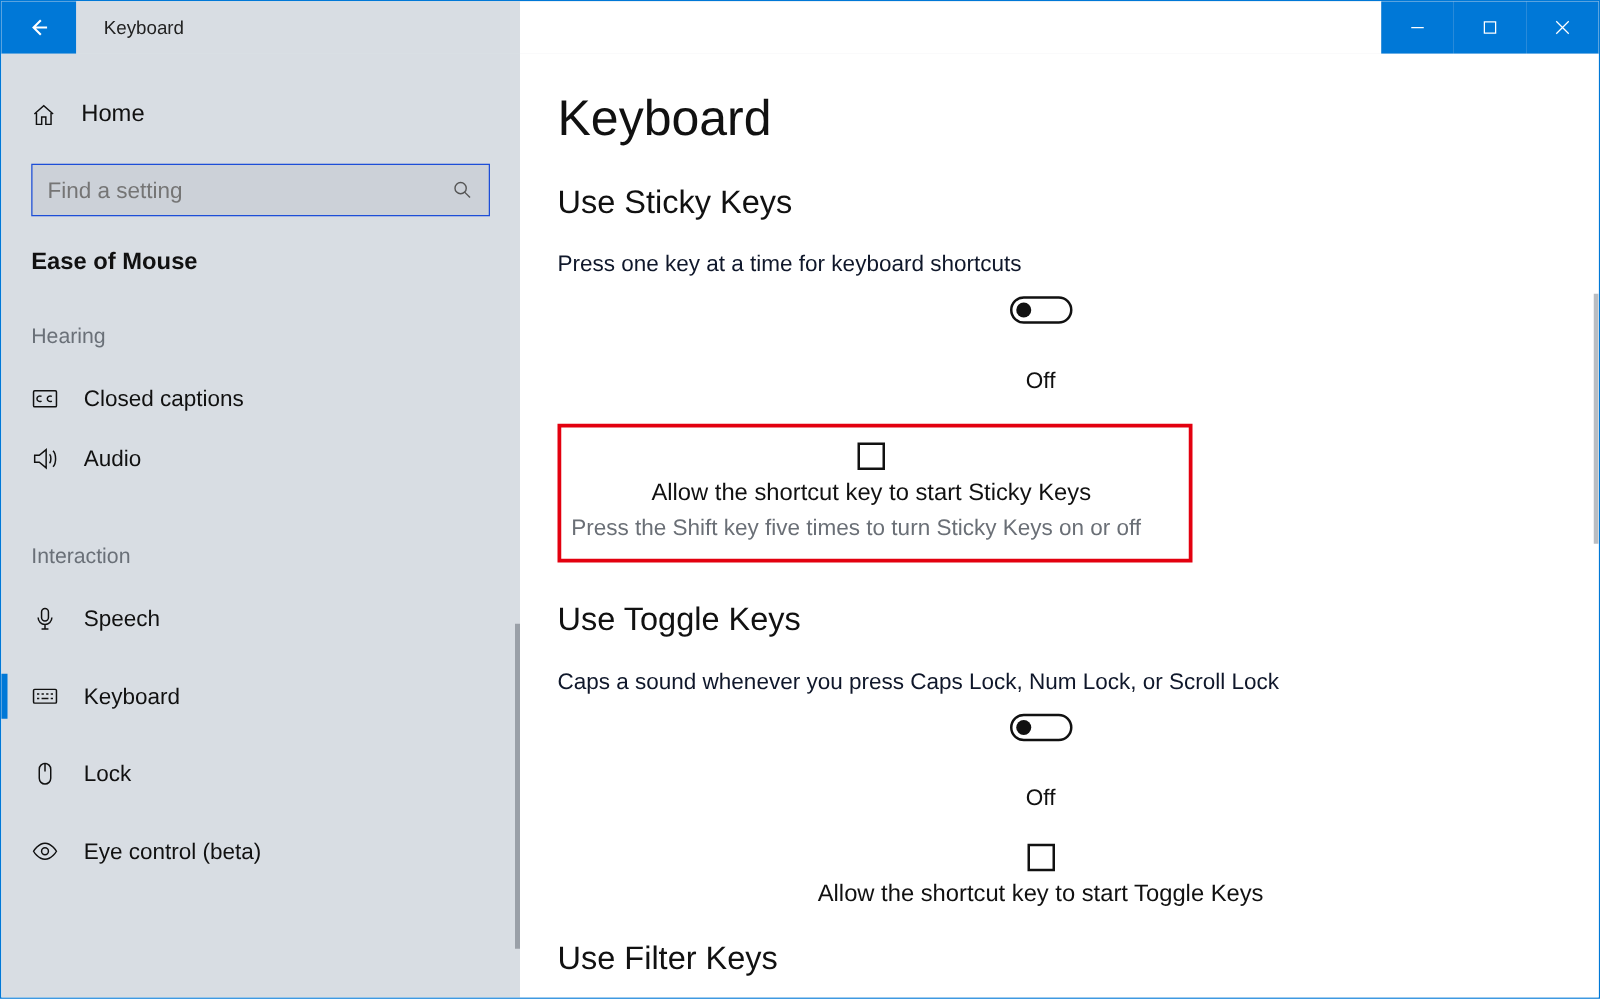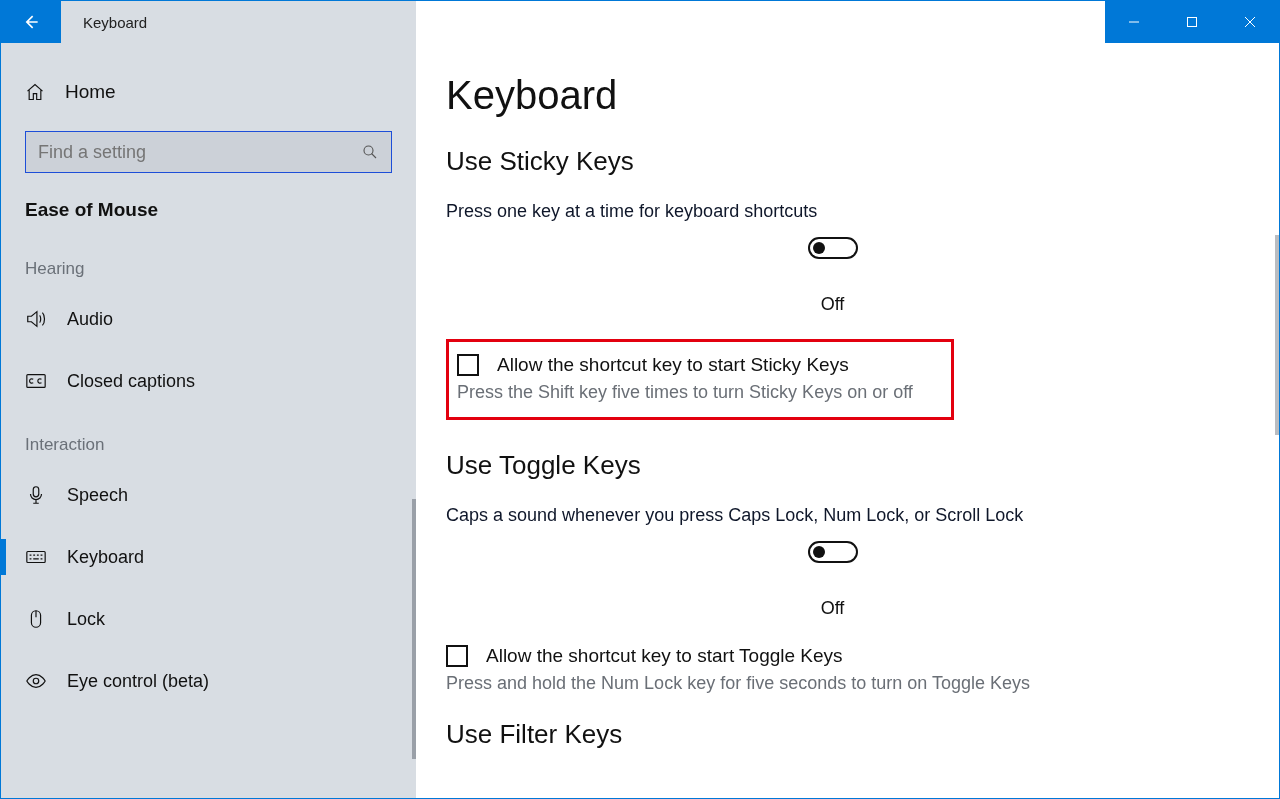--- a/index.html
+++ b/index.html
@@ -177,23 +177,24 @@
       height: 12px;
       background: #111;
       border-radius: 50%;
       position: absolute;
       left: 3px;
       top: 3px;
     }
     .toggle-row span { font-size: 18px; color: #111; }
     .check-row {
       display: flex;
-      align-items: flex-end;
-      gap: 18px;
+      align-items: center;
+      gap: 8px;
       margin-bottom: 2px;
+      flex-direction: column;
     }
     .checkbox {
       width: 22px;
       height: 22px;
       border: 2px solid #111;
       flex-shrink: 0;
       margin-top: 2px;
     }
     .check-label { font-size: 19px; color: #111; }
     .highlight {
@@ -255,33 +256,33 @@
       <input placeholder="Find a setting" style="">
       <svg viewBox="0 0 24 24">
           <circle cx="10" cy="10" r="6"></circle>
           <path d="M20 20l-6-6"></path>
         </svg>
     </div>
 
     <div class="category">Ease of Mouse</div>
 
     <div class="group-label">Hearing</div>
+    <div class="nav-item">
+      <svg viewBox="0 0 24 24">
+          <rect x="2" y="5" width="20" height="14" rx="1"></rect>
+          <path d="M9 10c-2-1-4 0-4 2s2 3 4 2M18 10c-2-1-4 0-4 2s2 3 4 2"></path>
+        </svg>
+      <span>Closed captions</span>
+    </div>
     <div class="nav-item gap-after">
       <svg viewBox="0 0 24 24">
           <path d="M3 9v6h4l6 5V4L7 9H3z"></path>
           <path d="M16 8c1.5 1.5 1.5 6.5 0 8M19 5c3 3 3 11 0 14"></path>
         </svg>
       <span>Audio</span>
-    </div>
-    <div class="nav-item">
-      <svg viewBox="0 0 24 24">
-          <rect x="2" y="5" width="20" height="14" rx="1"></rect>
-          <path d="M9 10c-2-1-4 0-4 2s2 3 4 2M18 10c-2-1-4 0-4 2s2 3 4 2"></path>
-        </svg>
-      <span>Closed captions</span>
     </div>
 
     <div class="group-spacer"></div>
 
     <div class="group-label">Interaction</div>
     <div class="nav-item gap-after">
       <svg viewBox="0 0 24 24">
           <rect x="9" y="3" width="6" height="11" rx="3"></rect>
           <path d="M6 11a6 6 0 0012 0M12 17v4M9 21h6"></path>
         </svg>
@@ -339,20 +340,19 @@
           <div class="knob"></div>
         </div>
       <span>Off</span>
     </div>
 
     <div class="block">
       <div class="check-row">
         <div class="checkbox"></div>
         <div class="check-label">Allow the shortcut key to start Toggle Keys</div>
       </div>
-      <div class="sub-desc">Press and hold the Num Lock key for five seconds to turn on Toggle Keys</div>
     </div>
 
     <div class="section-title" style="margin-top:18px;">Use Filter Keys</div>
 
     <div class="main-scrollbar"></div>
   </div>
 </div>
 
 </body></html>

